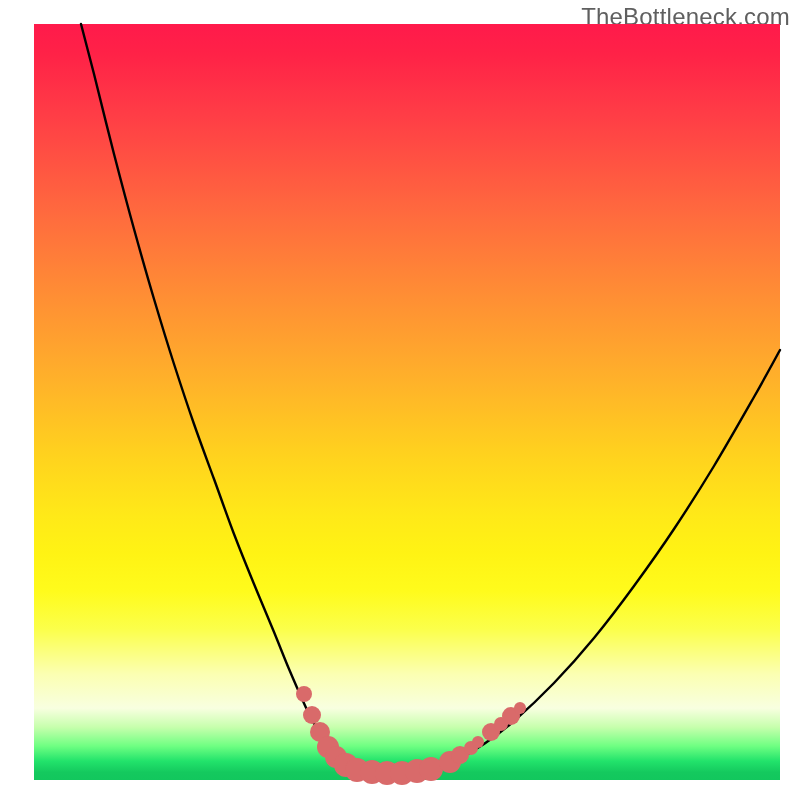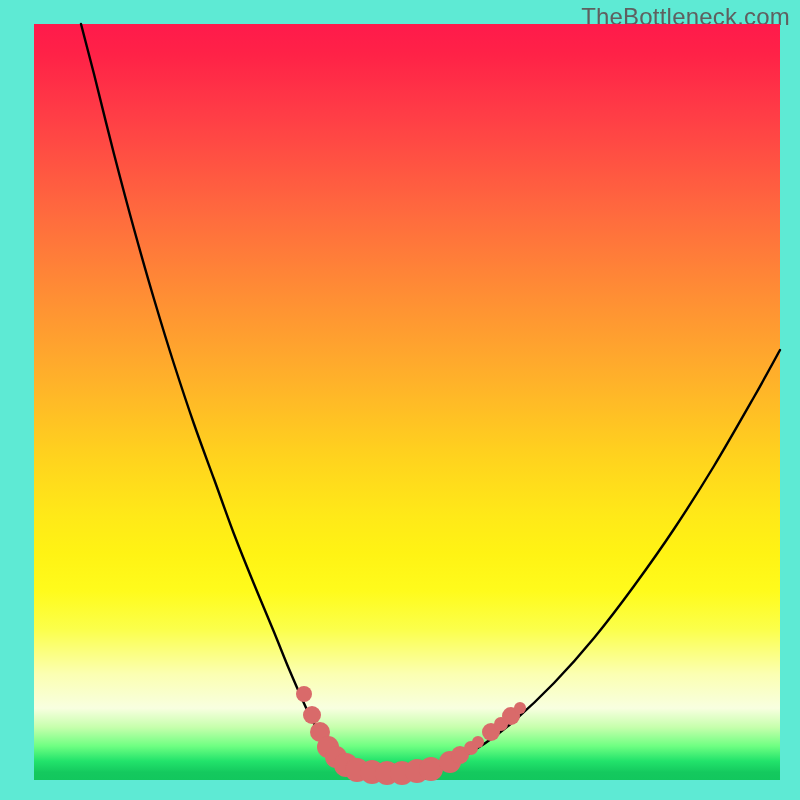--- a/index.html
+++ b/index.html
@@ -10,21 +10,21 @@
     background: #000;
     overflow: hidden;
     font-family: Arial, Helvetica, sans-serif;
   }
   .frame {
     position: absolute;
     left: 0;
     top: 0;
     width: 800px;
     height: 800px;
-    background: #5eead4;
+    background: #ffffff;
   }
   .plot {
     position: absolute;
     left: 34px;
     top: 24px;
     width: 746px;
     height: 756px;
     background: linear-gradient(
       to bottom,
       #ff1a4b 0%,

